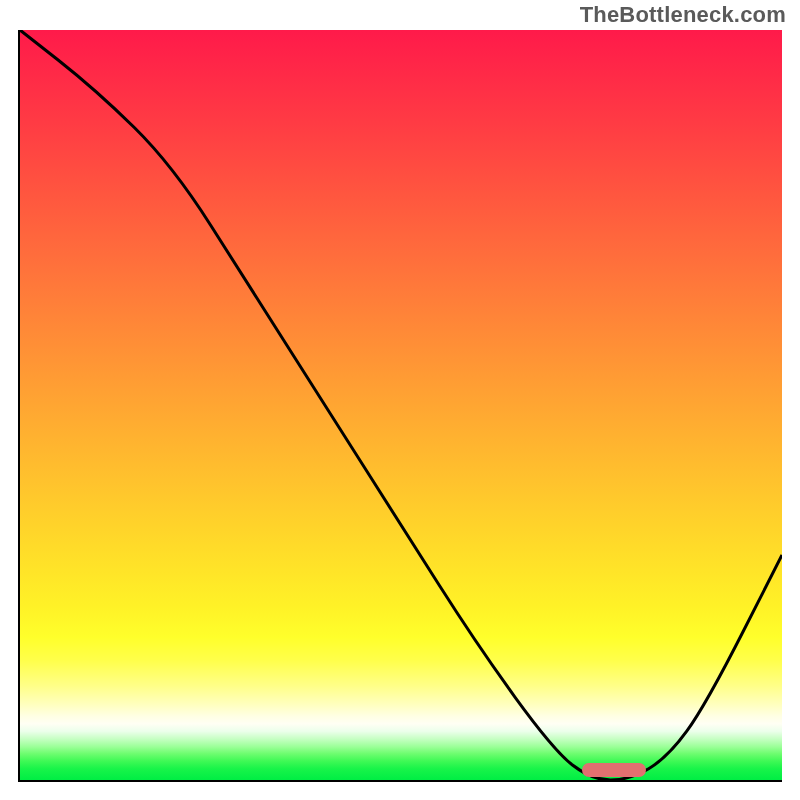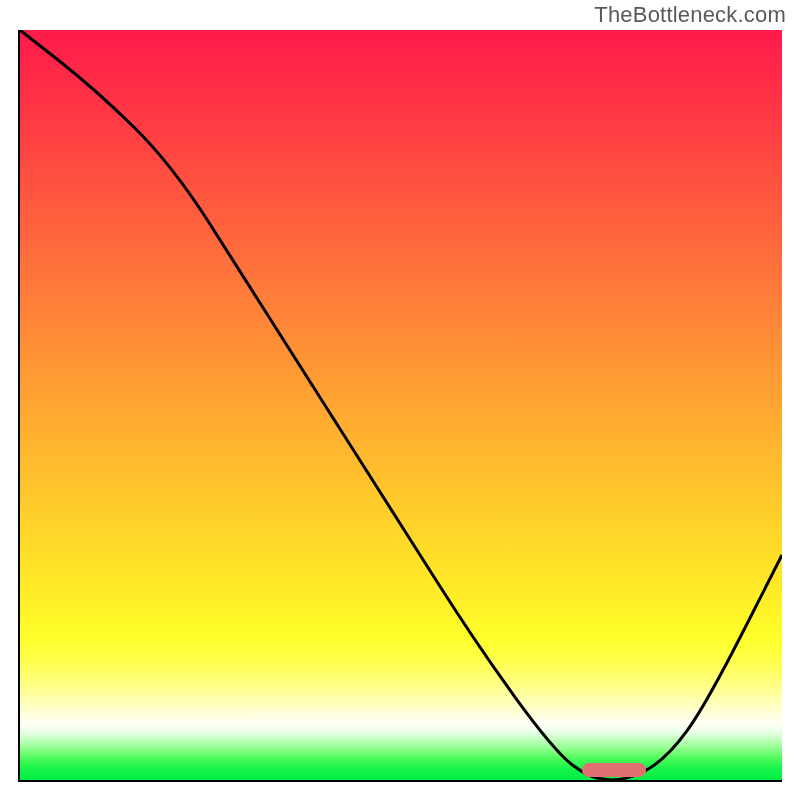--- a/index.html
+++ b/index.html
@@ -12,21 +12,21 @@
     height: 800px;
     background: #ffffff;
     font-family: Arial, Helvetica, sans-serif;
     position: relative;
   }
   .watermark {
     position: absolute;
     top: 2px;
     right: 14px;
     font-size: 22px;
-    font-weight: normal;
+    font-weight: bold;
     color: #5a5a5a;
     letter-spacing: 0.2px;
     z-index: 5;
   }
   .chart {
     position: absolute;
     top: 30px;
     left: 18px;
     width: 764px;
     height: 752px;

